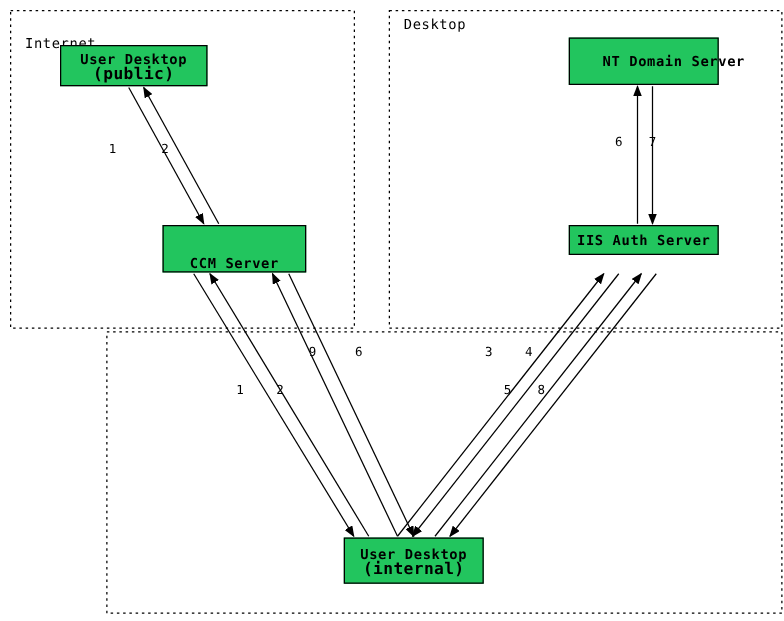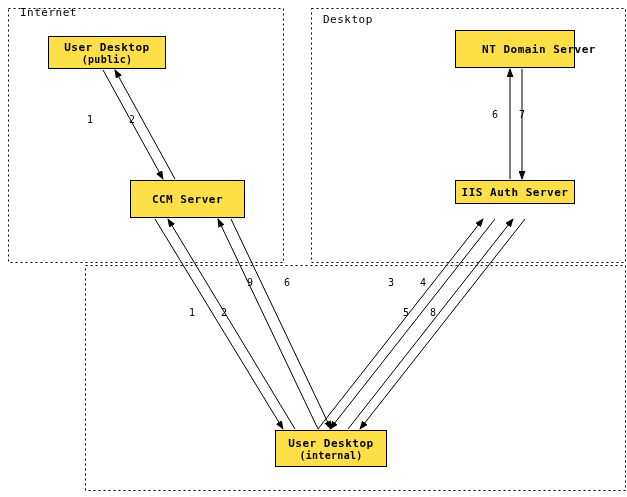--- a/index.html
+++ b/index.html
@@ -26,39 +26,39 @@
     position: absolute;
     font-family: "DejaVu Sans Mono", "Liberation Mono", monospace;
     font-size: 11px;
     color: #000000;
     letter-spacing: 0.5px;
     white-space: nowrap;
   }
   .node-box {
     position: absolute;
     border: 1px solid #000000;
-    background: #fde047;
+    background: #22c55e;
     box-sizing: border-box;
     display: flex;
     flex-direction: column;
     align-items: center;
     justify-content: center;
     color: #000000;
   }
   .node-title {
     font-family: "DejaVu Sans Mono", "Liberation Mono", monospace;
     font-size: 11px;
     font-weight: bold;
     letter-spacing: 0.5px;
     white-space: nowrap;
     line-height: 13px;
   }
   .node-sub {
     font-family: "DejaVu Sans Mono", "Liberation Mono", monospace;
-    font-size: 10px;
+    font-size: 13px;
     font-weight: bold;
     letter-spacing: 0.3px;
     white-space: nowrap;
     line-height: 11px;
   }
   .edge-label {
     position: absolute;
     font-family: "DejaVu Sans Mono", "Liberation Mono", monospace;
     font-size: 10px;
     color: #000000;
@@ -95,30 +95,30 @@
         <line x1="348" y1="429" x2="513" y2="219" stroke="#000000" stroke-width="1" marker-end="url(#arrowhead)"></line>
         <line x1="525" y1="219" x2="360" y2="429" stroke="#000000" stroke-width="1" marker-end="url(#arrowhead)"></line>
         <line x1="318" y1="429" x2="218" y2="219" stroke="#000000" stroke-width="1" marker-end="url(#arrowhead)"></line>
         <line x1="231" y1="219" x2="331" y2="429" stroke="#000000" stroke-width="1" marker-end="url(#arrowhead)"></line>
         <line x1="155" y1="219" x2="283" y2="429" stroke="#000000" stroke-width="1" marker-end="url(#arrowhead)"></line>
         <line x1="295" y1="429" x2="168" y2="219" stroke="#000000" stroke-width="1" marker-end="url(#arrowhead)"></line>
       </g>
   </svg>
 
   <div id="zone-labels">
-      <div class="zone-label" style="left: 20px; top: 6px;">Internet</div>
+      <div class="zone-label" style="left: 20px; top: 28px;">Internet</div>
       <div class="zone-label" style="left: 323px; top: 13px;">Desktop</div>
     </div>
 
   <div id="nodes-group">
       <div class="node-box" style="left: 48px; top: 36px; width: 118px; height: 33px;">
         <div class="node-title">User Desktop</div>
         <div class="node-sub">(public)</div>
       </div>
-      <div class="node-box" style="left: 130px; top: 180px; width: 115px; height: 38px;">
+      <div class="node-box" style="left: 130px; top: 180px; width: 115px; height: 38px; justify-content: flex-end;">
         <div class="node-title">CCM Server</div>
       </div>
       <div class="node-box" style="left: 455px; top: 30px; width: 120px; height: 38px; padding-left: 48px;">
         <div class="node-title">NT Domain Server</div>
       </div>
       <div class="node-box" style="left: 455px; top: 180px; width: 120px; height: 24px;">
         <div class="node-title">IIS Auth Server</div>
       </div>
       <div class="node-box" style="left: 275px; top: 430px; width: 112px; height: 37px;">
         <div class="node-title">User Desktop</div>

